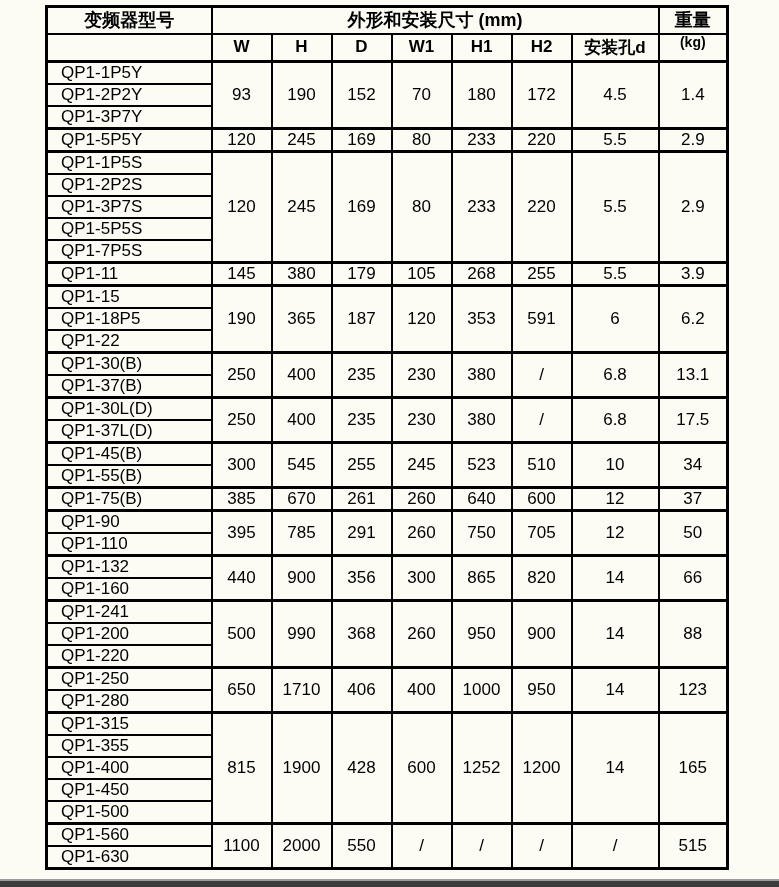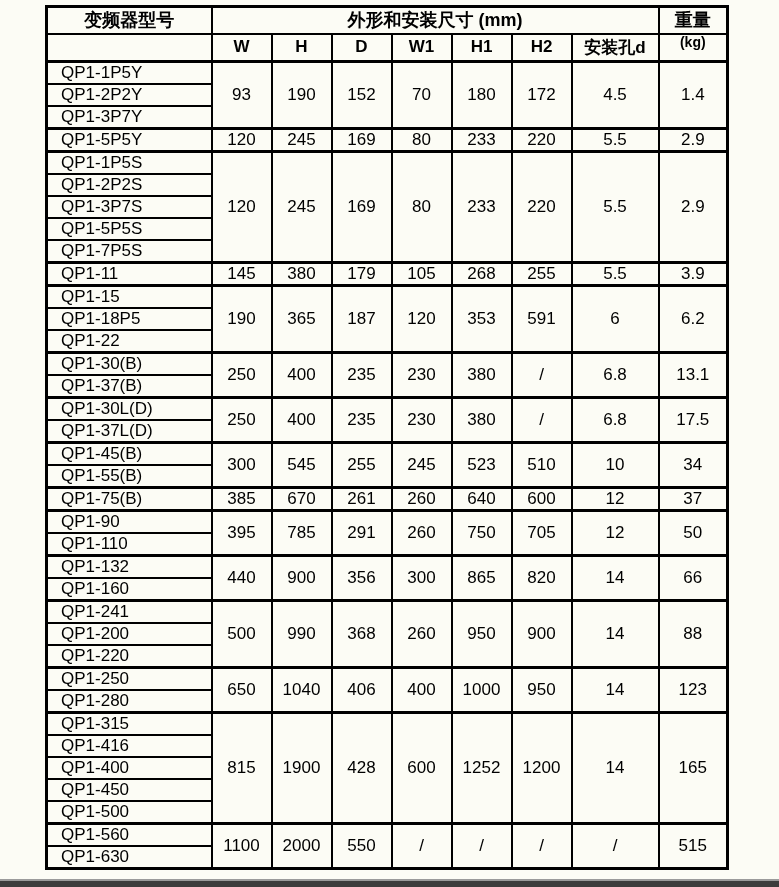--- a/index.html
+++ b/index.html
@@ -282,21 +282,21 @@
       </tr>
       <tr>
         <td class="model-cell inner-sep">QP1-200</td>
       </tr>
       <tr class="group-last">
         <td class="model-cell">QP1-220</td>
       </tr>
       <tr>
         <td class="model-cell inner-sep">QP1-250</td>
         <td class="value-cell" rowspan="2">650</td>
-        <td class="value-cell" rowspan="2">1040</td>
+        <td class="value-cell" rowspan="2">1710</td>
         <td class="value-cell" rowspan="2">406</td>
         <td class="value-cell" rowspan="2">400</td>
         <td class="value-cell" rowspan="2">1000</td>
         <td class="value-cell" rowspan="2">950</td>
         <td class="value-cell" rowspan="2">14</td>
         <td class="value-cell" rowspan="2">123</td>
       </tr>
       <tr class="group-last">
         <td class="model-cell">QP1-280</td>
       </tr>
@@ -305,21 +305,21 @@
         <td class="value-cell" rowspan="5">815</td>
         <td class="value-cell" rowspan="5">1900</td>
         <td class="value-cell" rowspan="5">428</td>
         <td class="value-cell" rowspan="5">600</td>
         <td class="value-cell" rowspan="5">1252</td>
         <td class="value-cell" rowspan="5">1200</td>
         <td class="value-cell" rowspan="5">14</td>
         <td class="value-cell" rowspan="5">165</td>
       </tr>
       <tr>
-        <td class="model-cell inner-sep">QP1-416</td>
+        <td class="model-cell inner-sep">QP1-355</td>
       </tr>
       <tr>
         <td class="model-cell inner-sep">QP1-400</td>
       </tr>
       <tr>
         <td class="model-cell inner-sep">QP1-450</td>
       </tr>
       <tr class="group-last">
         <td class="model-cell">QP1-500</td>
       </tr>

